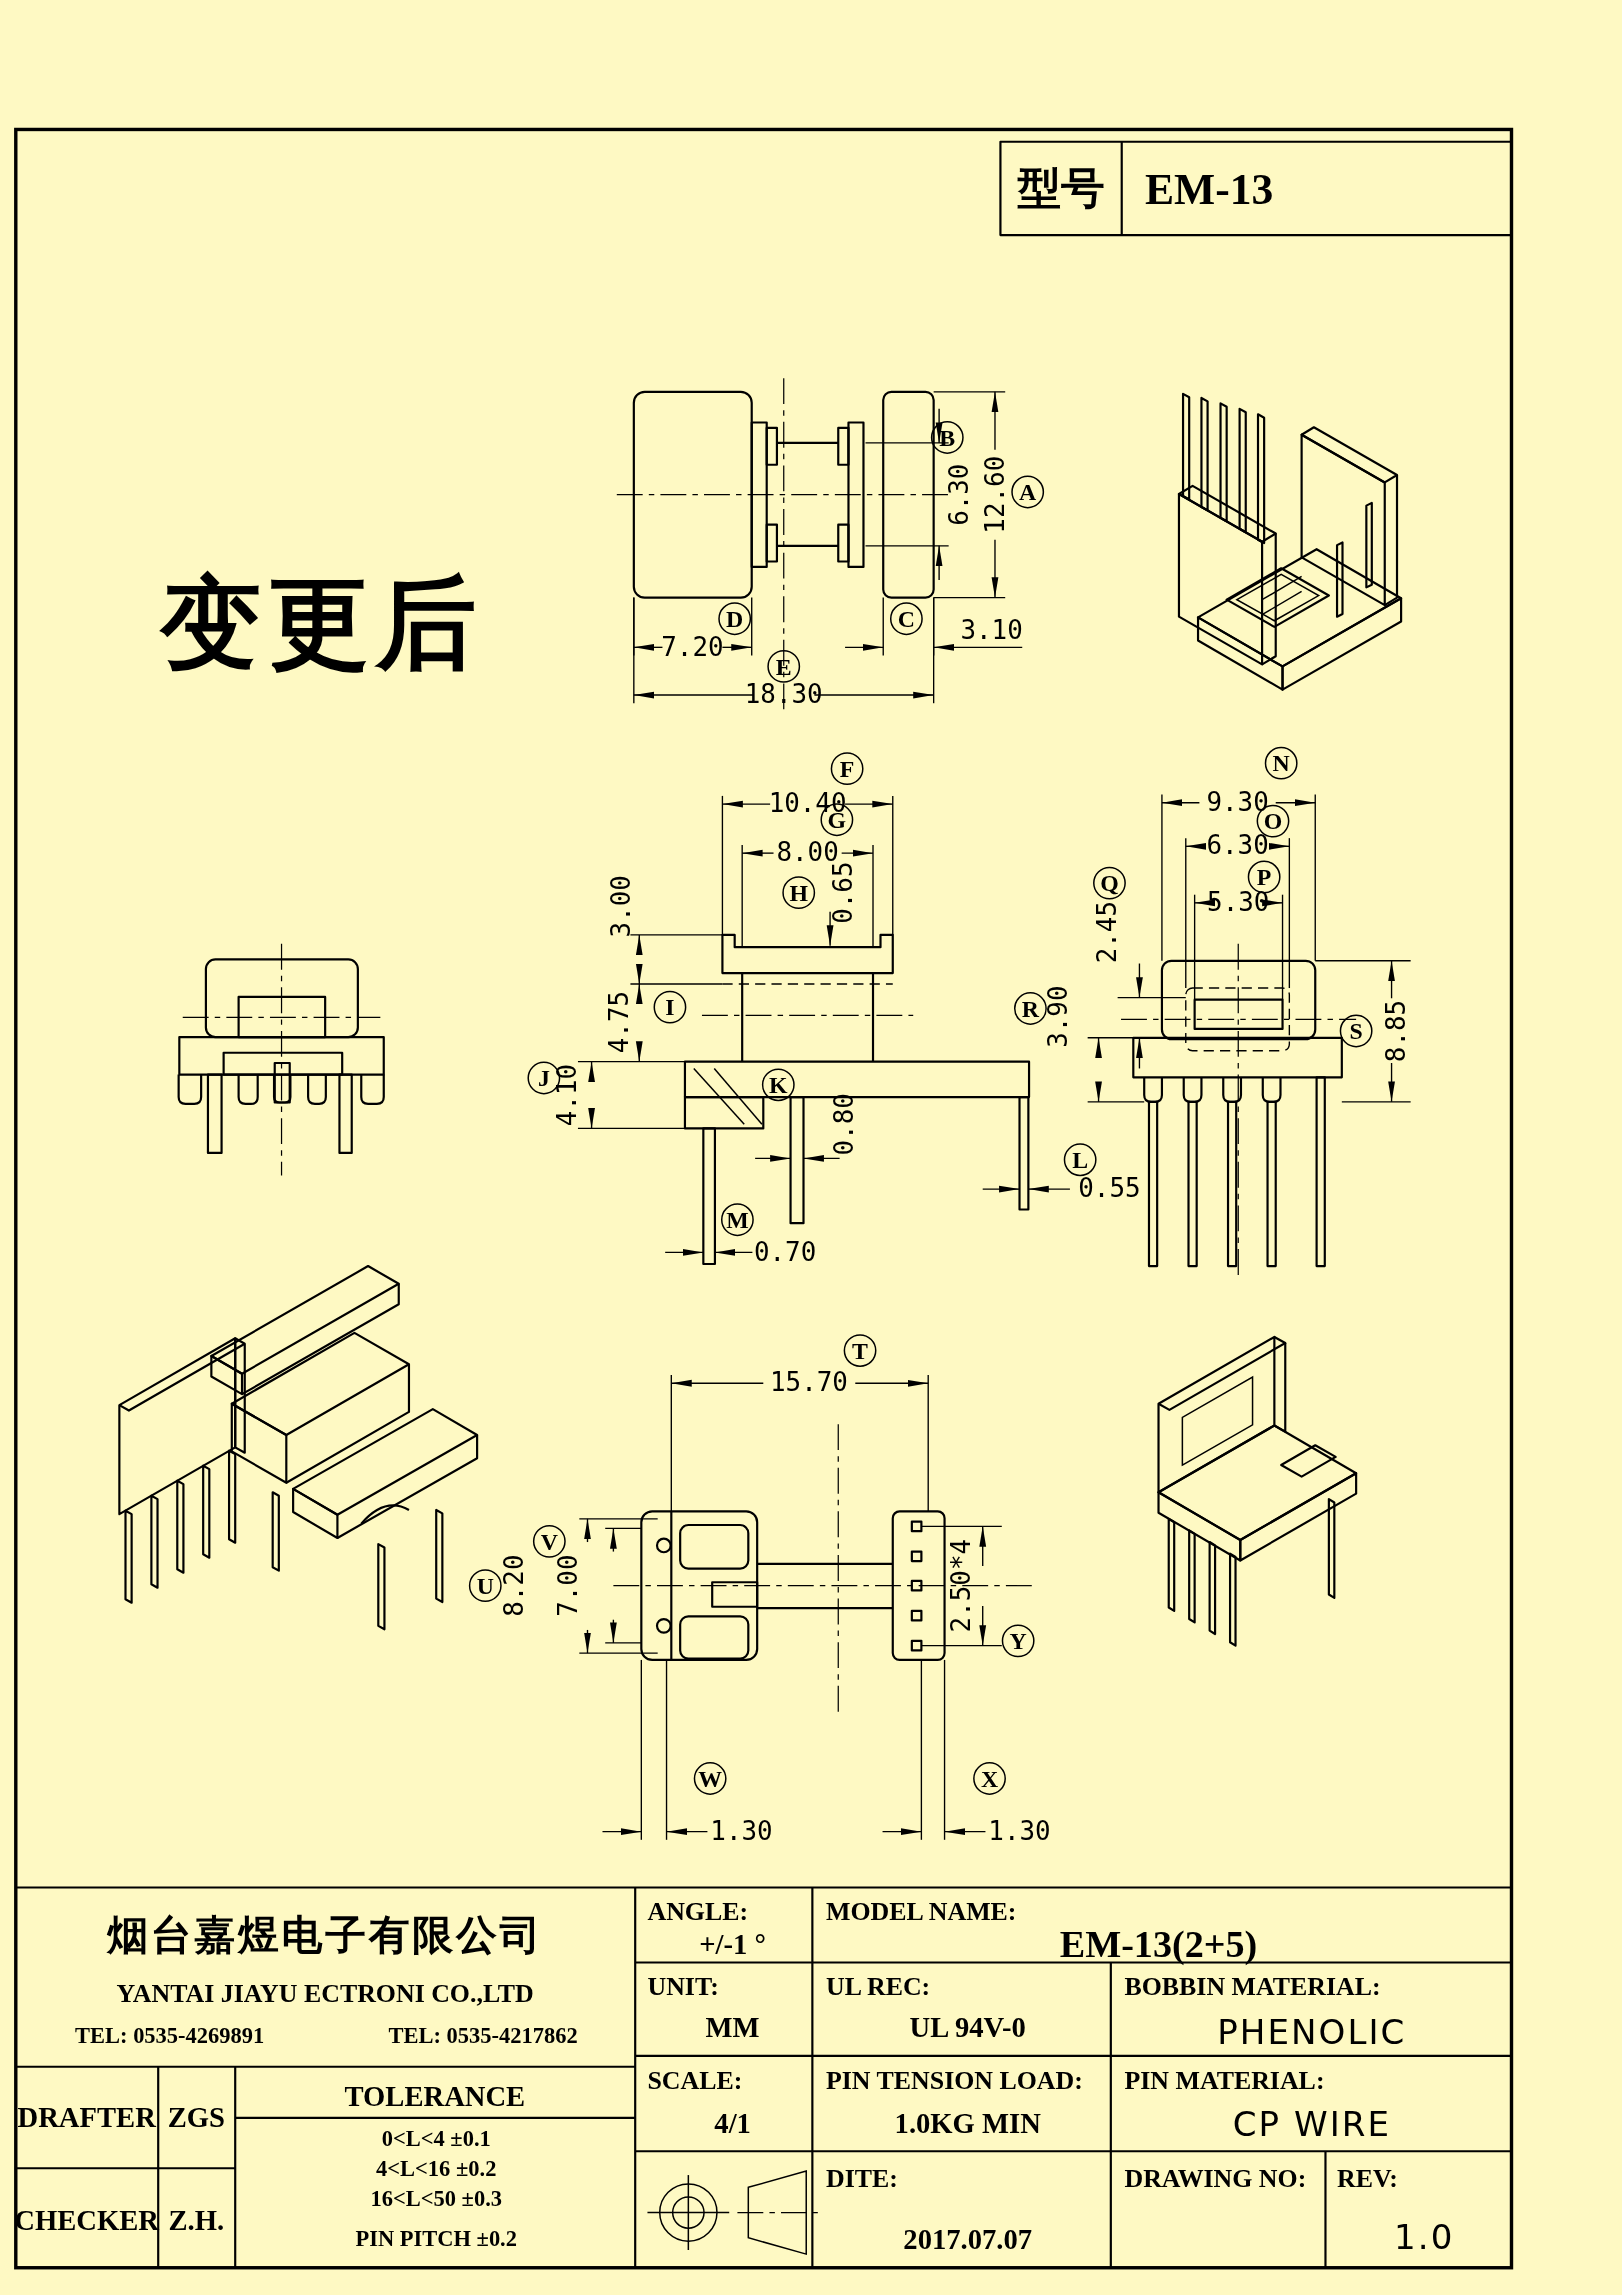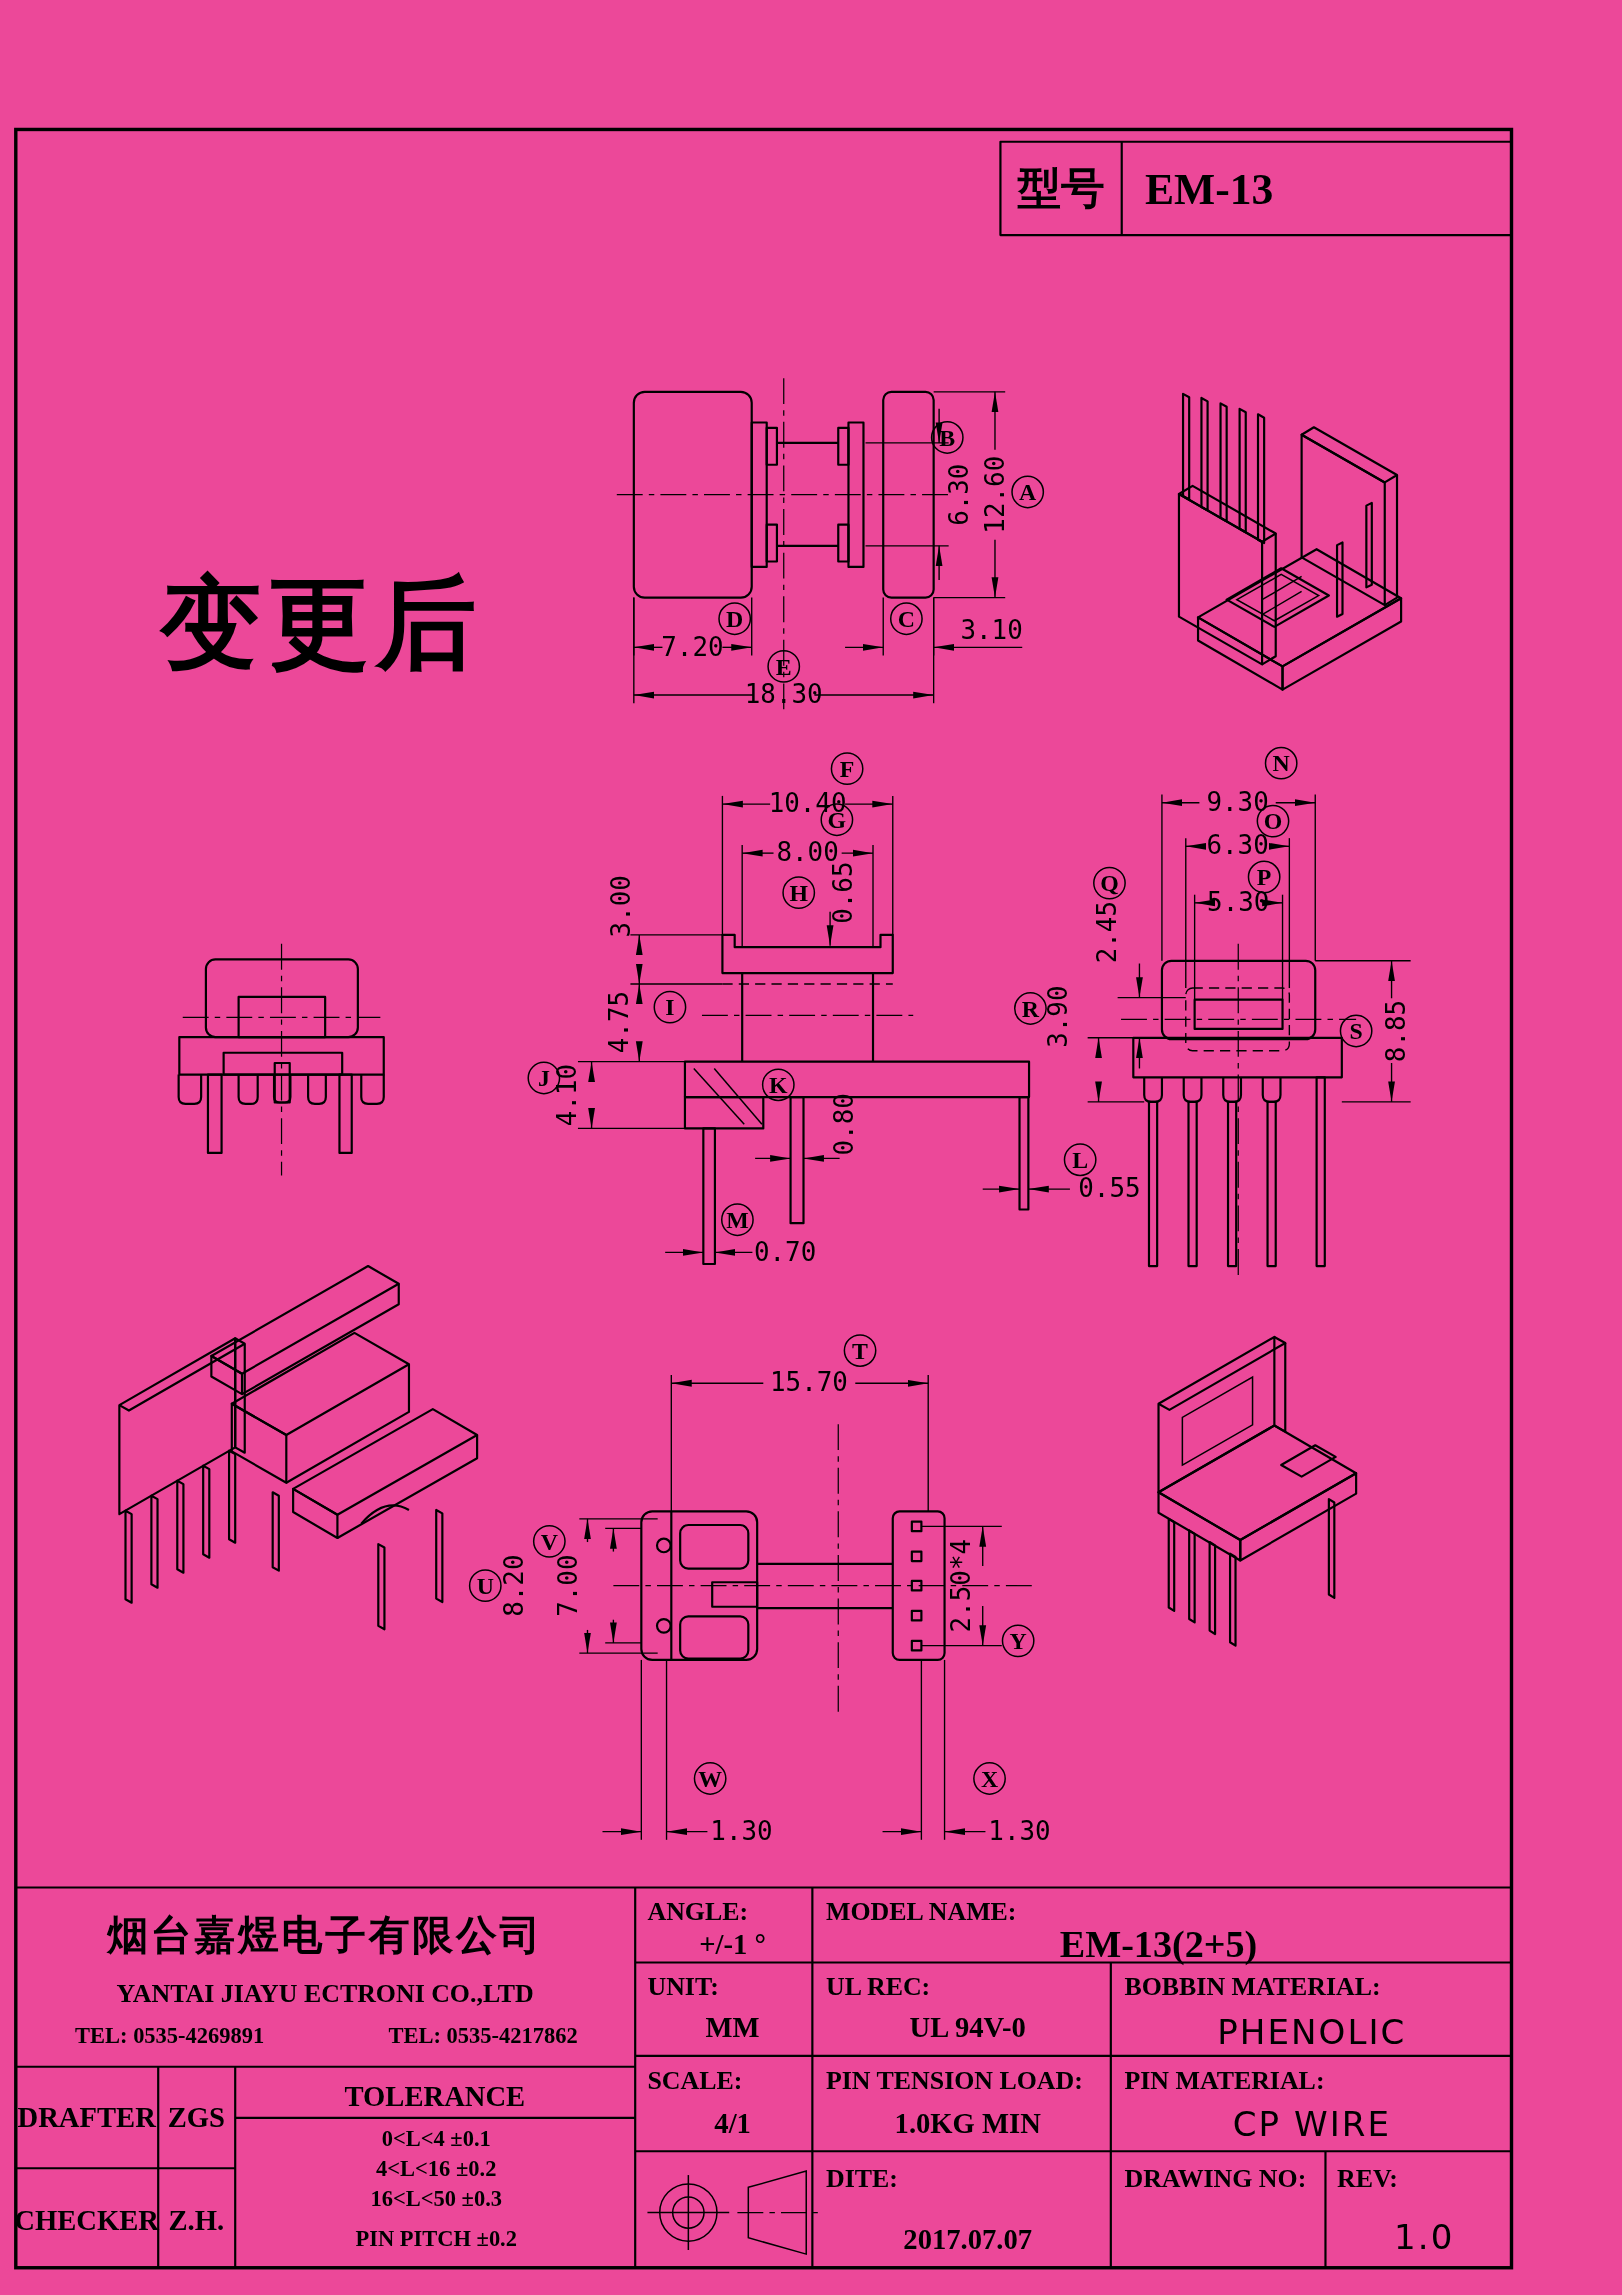--- a/index.html
+++ b/index.html
@@ -1,16 +1,16 @@
 <!DOCTYPE html>
 <html style="font-size:11px"><head>
 <meta charset="utf-8">
 <style>
   html,body{margin:0;padding:0;background:#fff;}
-  #page{position:relative;width:1622px;height:2295px;background:#ec4899;font-family:"Liberation Serif",serif;}
+  #page{position:relative;width:1622px;height:2295px;background:#fef9c3;font-family:"Liberation Serif",serif;}
   svg{position:absolute;left:0;top:0;}
   .ln{stroke:#000;fill:none;stroke-width:3.2;stroke-linejoin:round;}
   .lt{stroke:#000;fill:none;stroke-width:2.2;}
   .thk{stroke:#000;fill:none;stroke-width:5;}
   .cl{stroke:#000;fill:none;stroke-width:1.8;stroke-dasharray:38 9 8 9;}
   .hid{stroke:#000;fill:none;stroke-width:2;stroke-dasharray:15 9;}
   .dim{stroke:#000;fill:none;stroke-width:2;}
   text{fill:#000;}
   .dt{font-family:"DejaVu Sans Mono",monospace;font-size:38px;}
   .ct{font-family:"Liberation Serif",serif;font-weight:bold;font-size:35px;}

